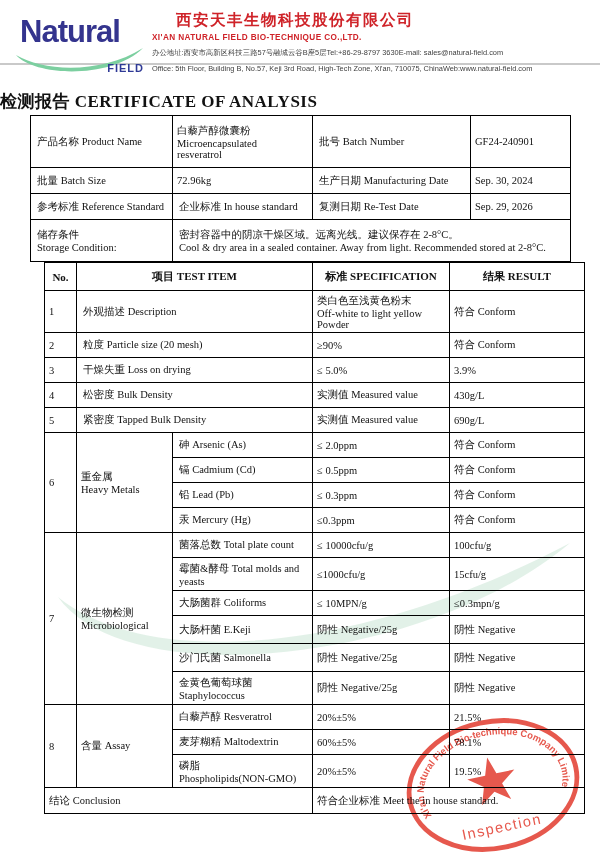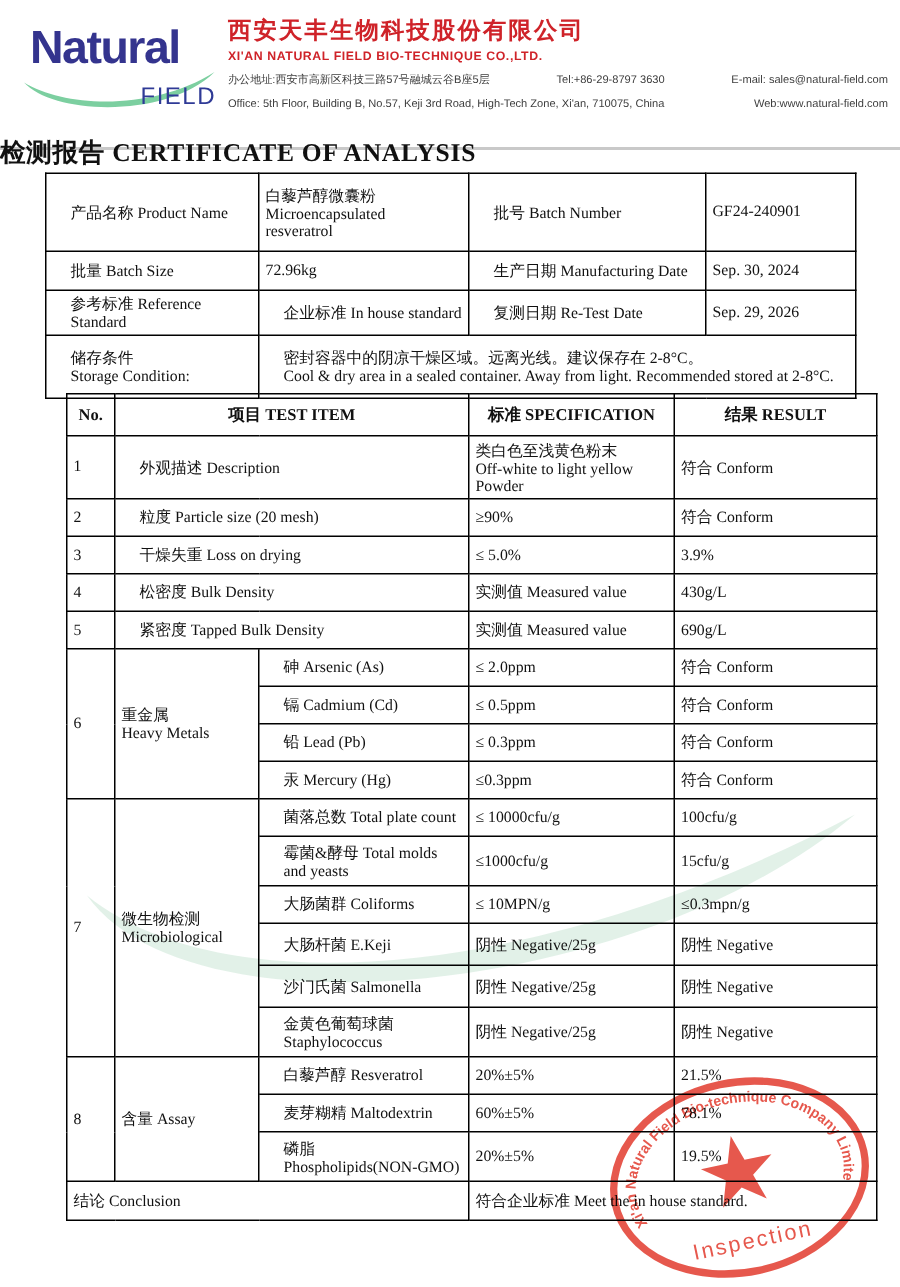--- a/index.html
+++ b/index.html
@@ -3,55 +3,55 @@
 <meta charset="utf-8">
 <style>
   * { margin:0; padding:0; box-sizing:border-box; }
   html,body { background:#ffffff; }
   .page {
     position:relative; width:600px; height:858px; margin:0 auto;
     background:#ffffff; overflow:hidden;
     font-family:"Liberation Serif", serif; color:#111;
   }
   
-  .header { position:absolute; top:0; left:0; width:600px; height:100px;
+  .header { position:absolute; top:0; left:0; width:600px; height:65px;
             border-bottom:2px solid #c9c9c9; }
   .logo { position:absolute; left:14px; top:12px; width:132px; height:64px; }
   .logo-natural {
     position:absolute; left:6px; top:2px;
     font-family:"Liberation Sans", sans-serif; font-weight:bold;
     font-size:31px; letter-spacing:-1px; color:#34348e;
   }
   .logo-swoosh { position:absolute; left:0; top:34px; width:132px; height:30px; }
   .logo-field {
     position:absolute; right:2px; bottom:2px;
-    font-family:"Liberation Sans", sans-serif; font-weight:normal;
-    font-size:16px; letter-spacing:1px; color:#2f3a96;text-align:center;
+    font-family:"Liberation Sans", sans-serif; font-weight:bold;
+    font-size:11px; letter-spacing:1px; color:#2f3a96;text-align:center;
   }
   .co-block { position:absolute; left:152px; top:10px; width:440px; }
   .co-zh { font-family:"Liberation Sans", sans-serif; font-weight:bold;
-           font-size:15.5px; letter-spacing:1.5px; color:#cf2329; }
+           font-size:15.5px; letter-spacing:1.5px; color:#cf2329;margin-left:24px; }
   .co-en { font-family:"Liberation Sans", sans-serif; font-weight:bold;
            font-size:8.2px; letter-spacing:.4px; color:#cf2329; margin-top:2px; }
-  .contact { display:flex; justify-content:space-between;
+  .contact { display:flex; 
              font-family:"Liberation Sans", sans-serif; font-size:7.4px;
              color:#3d3d3d; margin-top:6px; width:440px; }
   .contact span { white-space:nowrap; }
   
   .doc-title { position:absolute; top:90px; left:0; width:600px; 
                font-weight:bold; font-size:17px; letter-spacing:.5px; }
   
   table { border-collapse:collapse; table-layout:fixed; position:relative; z-index:2;
           background:transparent; }
   td, th { border:1px solid #000; font-size:10.5px; vertical-align:middle;
            padding:2px 4px; background:transparent; }
   .info-table { position:absolute; top:115px; left:30px; width:540px; }
   .main-table { position:absolute; top:262px; left:44px; width:540px; }
   .info-table, .main-table { border:1.5px solid #000; }
-  .lbl { text-align:left; padding-left:16px; }
+  .lbl { text-align:left; padding-left:6px; }
   .ctr { }
   .preline { white-space:pre-line; }
   .main-table th { font-weight:bold; font-size:11px; text-align:center; }
   
   .watermark { position:absolute; top:535px; left:28px; width:548px; height:150px; z-index:1; }
   .stamp { position:absolute; top:712px; left:398px; width:190px; height:146px; z-index:5;
            mix-blend-mode:multiply; }
 </style>
 </head>
 <body>

